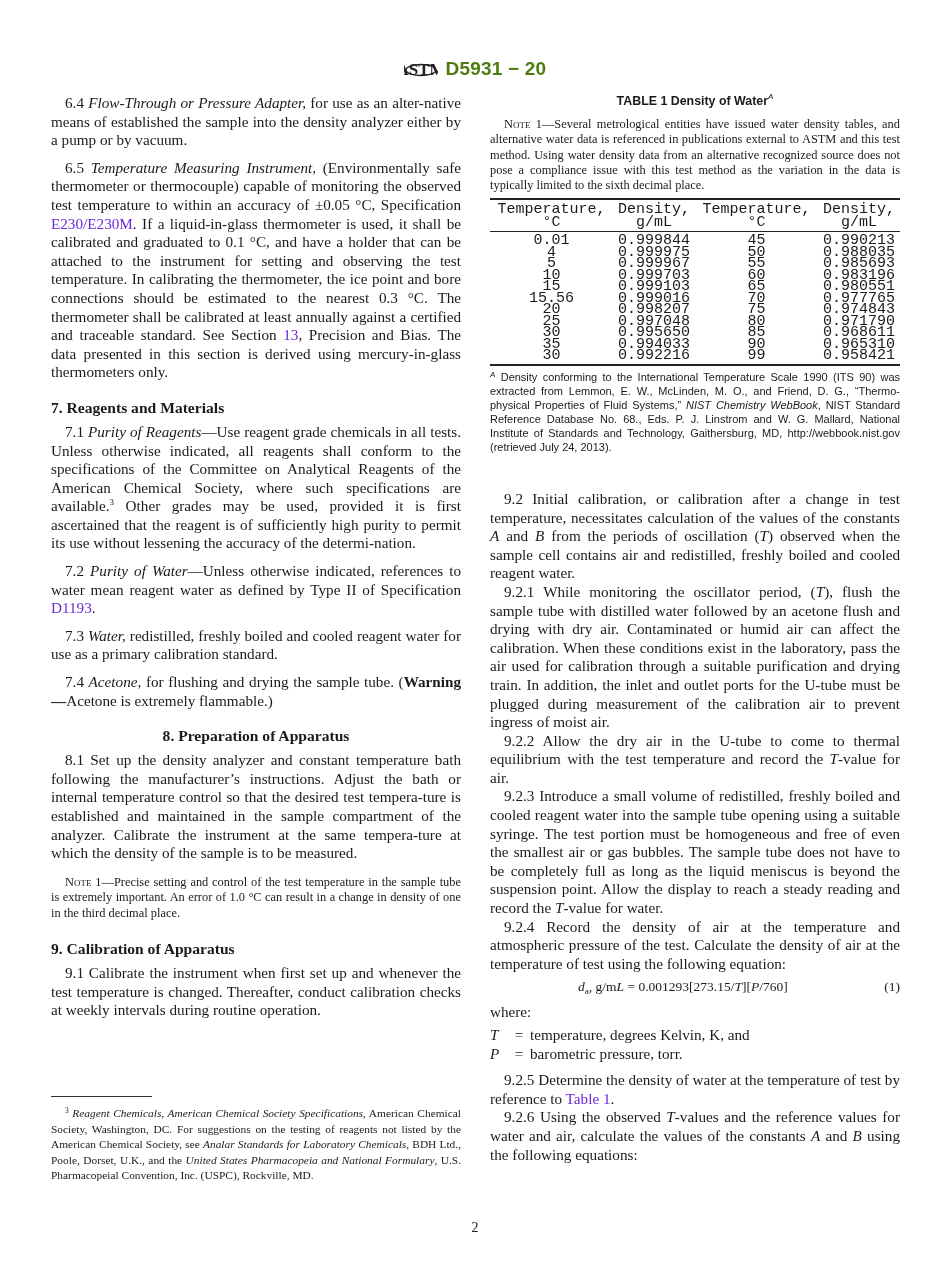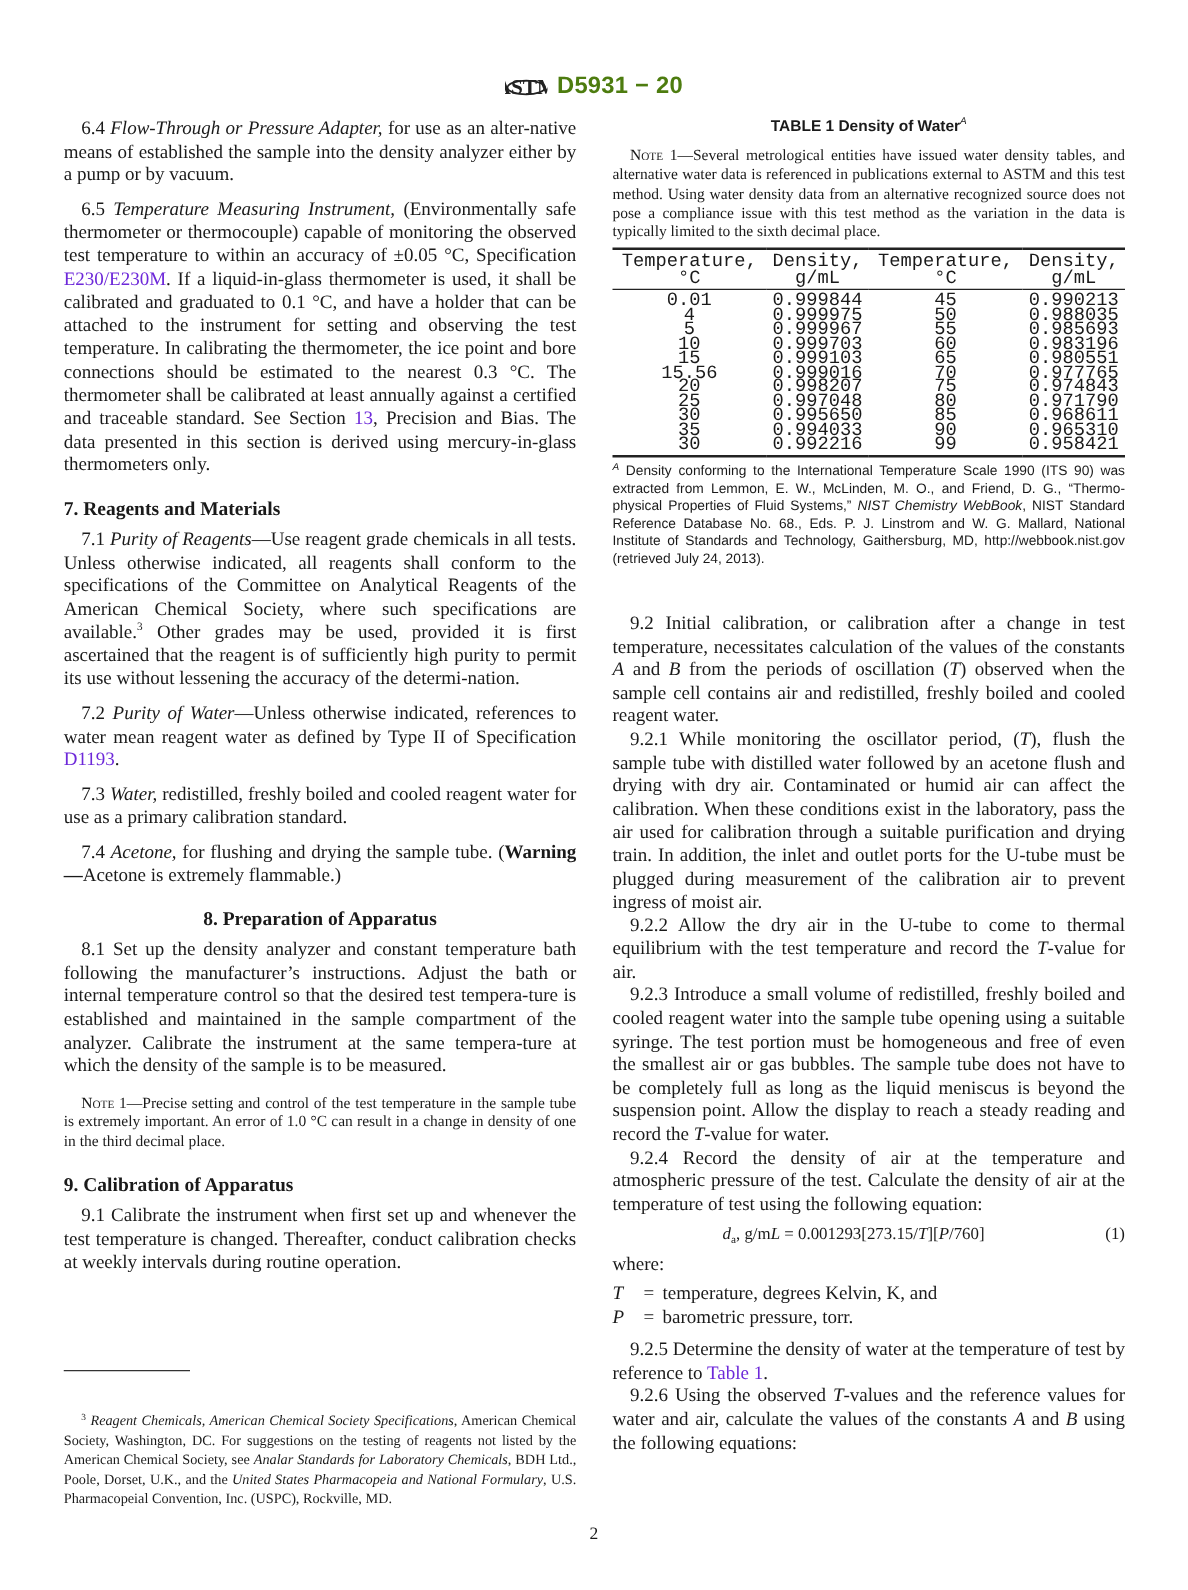--- a/index.html
+++ b/index.html
@@ -41,21 +41,21 @@
   .eq-num { position: absolute; right: 0; top: 0; }
   .eq-body sub { font-size: 9px; vertical-align: -3px; }
 
   .where { font-family: "Liberation Serif", serif; font-size: 15.2px; line-height: 18.6px; margin: 4px 0 0 0; }
   .defs { font-family: "Liberation Serif", serif; font-size: 15.2px; line-height: 18.6px; margin-top: 4px; }
   .def-row { display: flex; }
   .def-sym { width: 18px; font-style: italic; }
   .def-eq { width: 22px; text-align: center; }
 
   .fn-rule { position: absolute; left: 51px; top: 1096px; width: 101px; height: 1px; background: #333; }
-  .footnote { position: absolute; left: 51px; top: 1130px; width: 410px; font-family: "Liberation Serif", serif; font-size: 11.4px; line-height: 15.5px; text-align: justify; text-indent: 14px; margin: 0; }
+  .footnote { position: absolute; left: 51px; top: 1106px; width: 410px; font-family: "Liberation Serif", serif; font-size: 11.4px; line-height: 15.5px; text-align: justify; text-indent: 14px; margin: 0; }
   .footnote sup { font-size: 7.5px; vertical-align: 4px; }
 
   .page-num { position: absolute; top: 1220px; left: 0; width: 950px; text-align: center; font-family: "Liberation Serif", serif; font-size: 14px; }
 </style>
 </head>
 <body>
 
 <div class="header">
   <svg class="logo" viewBox="0 0 34 28">
     <ellipse cx="17" cy="15" rx="15" ry="5.5" fill="none" stroke="#222" stroke-width="1.4"></ellipse>

